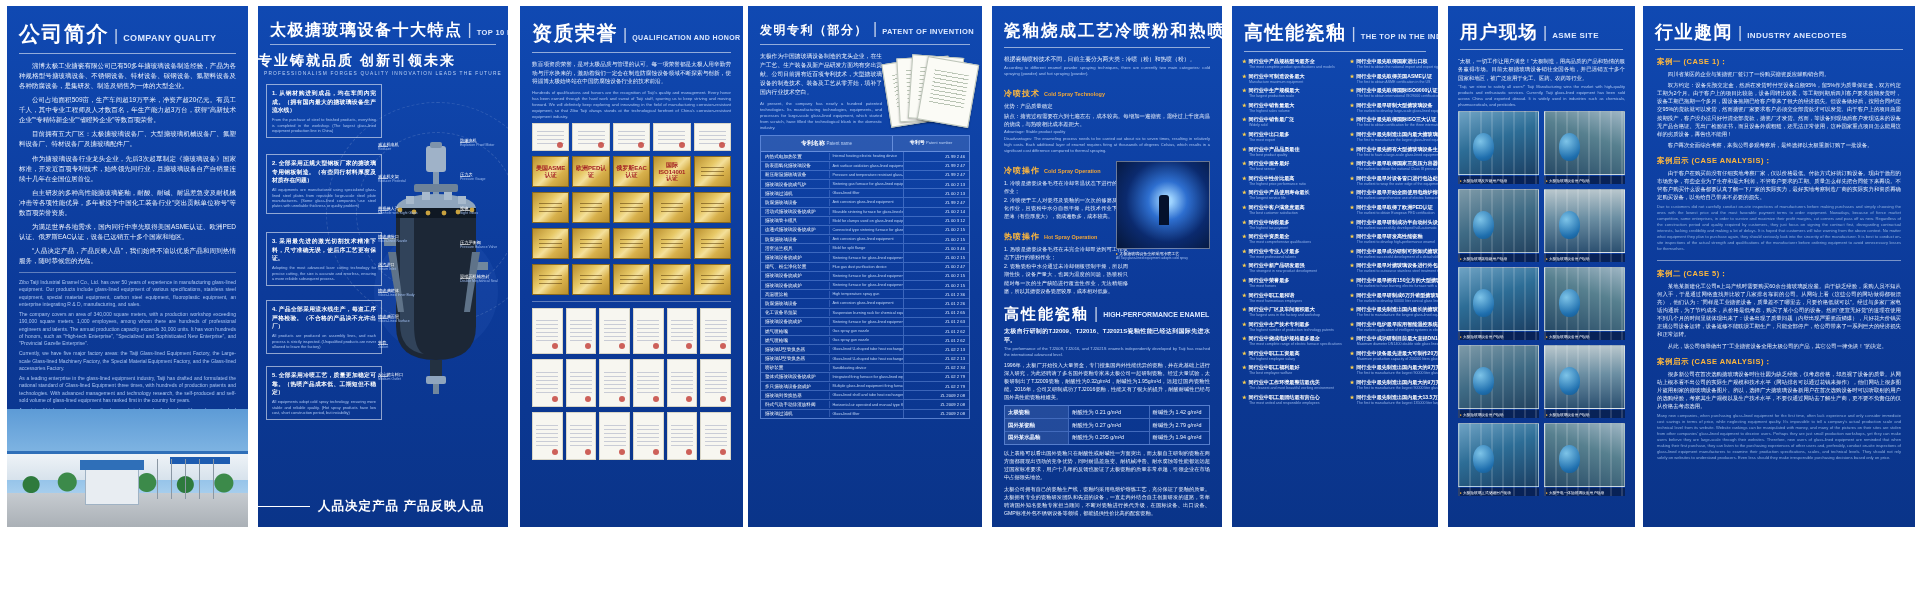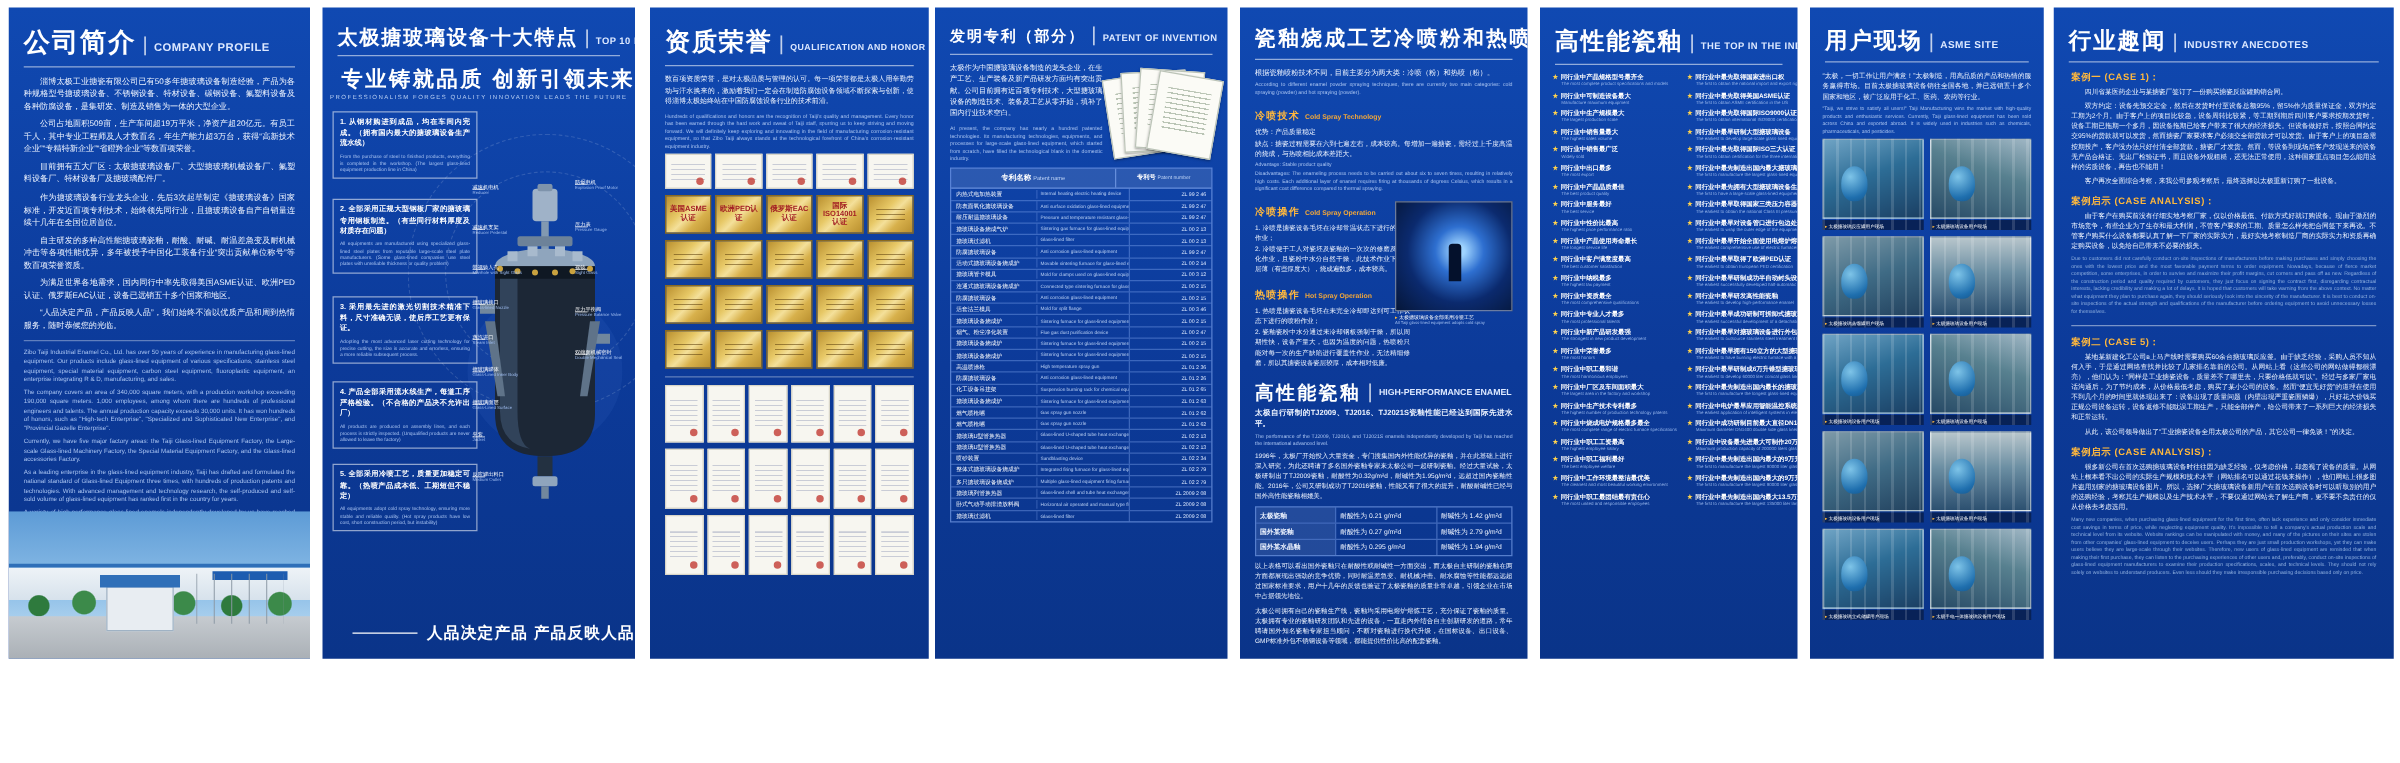--- a/index.html
+++ b/index.html
@@ -28,33 +28,33 @@
     radial-gradient(circle at 58% 52%, #3c8a4a 0 9px, transparent 10px),
     radial-gradient(circle at 74% 60%, #2e7a3d 0 8px, transparent 9px),
     radial-gradient(circle at 90% 54%, #3c8a4a 0 9px, transparent 10px);}
   .road{position:absolute;left:0;right:0;bottom:0;height:34px;background:linear-gradient(180deg,#c6cbd0,#aab0b6);}
   .gatehouse{position:absolute;left:78px;bottom:22px;width:52px;height:34px;background:#e8edf2;border:1px solid #9fb2c4;}
   .gatehouse:before{content:"";position:absolute;left:-6px;top:-10px;right:-6px;height:10px;background:#2f6fb8;}
   .flagpoles{position:absolute;left:150px;bottom:28px;width:70px;height:40px;background:
     linear-gradient(90deg,#8a97a3 0 1px,transparent 1px) 0 0/14px 100%;}
 
   
-  .slogan{font-weight:bold;color:#ffffff;text-align:right;font-size:17px;letter-spacing:2px;margin:4px 0 1px;}
+  .slogan{font-weight:bold;color:#ffffff;text-align:left;font-size:14px;letter-spacing:2px;margin:4px 0 1px;}
   .slogan-en{color:#bcd2f5;text-align:center;font-size:4.8px;letter-spacing:1.2px;margin-bottom:6px;}
   .featwrap{position:relative;height:352px;margin:0 8px;}
   .feat-box{position:absolute;left:0;width:104px;border:1px solid rgba(255,255,255,.55);padding:4px 5px;}
   .feat-box .fz{font-size:5.8px;line-height:1.5;font-weight:bold;color:#ffffff;text-align:justify;}
   .feat-box .fe{font-size:3.9px;line-height:1.4;color:#a9c4f2;margin-top:2px;text-align:justify;}
   .ringdec{position:absolute;border:1px dashed rgba(255,255,255,.14);border-radius:50%;}
   .vessel{position:absolute;right:2px;top:60px;width:128px;height:286px;}
   .vlabel{position:absolute;font-size:4.2px;line-height:1.25;color:#ffffff;}
   .vlabel .ve{display:block;font-size:3.5px;color:#9fbdf0;}
   .vlabel:after{content:"";position:absolute;top:4px;width:10px;height:1px;background:rgba(255,255,255,.6);}
   .vl-l{text-align:left;}
-  .feat-footer{position:absolute;left:0;right:0;bottom:12px;display:flex;align-items:center;justify-content:flex-end;gap:8px;}
+  .feat-footer{position:absolute;left:0;right:0;bottom:12px;display:flex;align-items:center;justify-content:flex-start;gap:8px;}
   .feat-footer .dash{width:52px;height:1px;background:#ffffff;}
   .feat-footer .ftxt{font-size:12.5px;font-weight:bold;color:#ffffff;letter-spacing:1px;white-space:nowrap;}
 
   
   .grid{display:grid;gap:3px;margin:0 12px 5px;}
   .cert-w{background:#f7f6f0;border:1px solid #d9d6c8;position:relative;overflow:hidden;}
   .cert-w:before{content:"";position:absolute;left:12%;right:12%;top:25%;height:50%;
      background:repeating-linear-gradient(180deg,#c9ccd6 0 1px,transparent 1px 4px);}
   .cert-w:after{content:"";position:absolute;right:14%;bottom:10%;width:6px;height:6px;border-radius:50%;background:#c23b33;opacity:.8;}
   .plaque{background:linear-gradient(135deg,#b98f2e 0%,#e7c866 38%,#f4e09a 52%,#d8b14c 70%,#b98f2e 100%);
@@ -139,21 +139,21 @@
 </style>
 </head>
 <body>
 
 <div class="stage">
 
   <section class="panel" style="left:7px;width:241px;">
     <div class="ph">
       <span class="zh" style="font-size:21px;">公司简介</span>
       <span class="sep">|</span>
-      <span class="en" style="font-size:9px;">COMPANY PROFILE</span>
+      <span class="en" style="font-size:9px;">COMPANY QUALITY</span>
     </div>
     <div class="hline"></div>
     <div class="pad" id="profile-zh">
         <p class="zh-s">淄博太极工业搪瓷有限公司已有50多年搪玻璃设备制造经验，产品为各种规格型号搪玻璃设备、不锈钢设备、特材设备、碳钢设备、氟塑料设备及各种防腐设备，是集研发、制造及销售为一体的大型企业。</p>
         <p class="zh-s">公司占地面积509亩，生产车间超19万平米，净资产超20亿元。有员工千人，其中专业工程师及人才数百名，年生产能力超3万台，获得“高新技术企业”“专精特新企业”“省瞪羚企业”等数百项荣誉。</p>
         <p class="zh-s">目前拥有五大厂区：太极搪玻璃设备厂、大型搪玻璃机械设备厂、氟塑料设备厂、特材设备厂及搪玻璃配件厂。</p>
         <p class="zh-s">作为搪玻璃设备行业龙头企业，先后3次起草制定《搪玻璃设备》国家标准，开发近百项专利技术，始终领先同行业，且搪玻璃设备自产自销量连续十几年在全国位居首位。</p>
         <p class="zh-s">自主研发的多种高性能搪玻璃瓷釉，耐酸、耐碱、耐温差急变及耐机械冲击等各项性能优异，多年被授予中国化工装备行业“突出贡献单位称号”等数百项荣誉资质。</p>
         <p class="zh-s">为满足世界各地需求，国内同行中率先取得美国ASME认证、欧洲PED认证、俄罗斯EAC认证，设备已远销五十多个国家和地区。</p>
         <p class="zh-s">“人品决定产品，产品反映人品”，我们始终不渝以优质产品和周到热情服务，随时恭候您的光临。</p>

